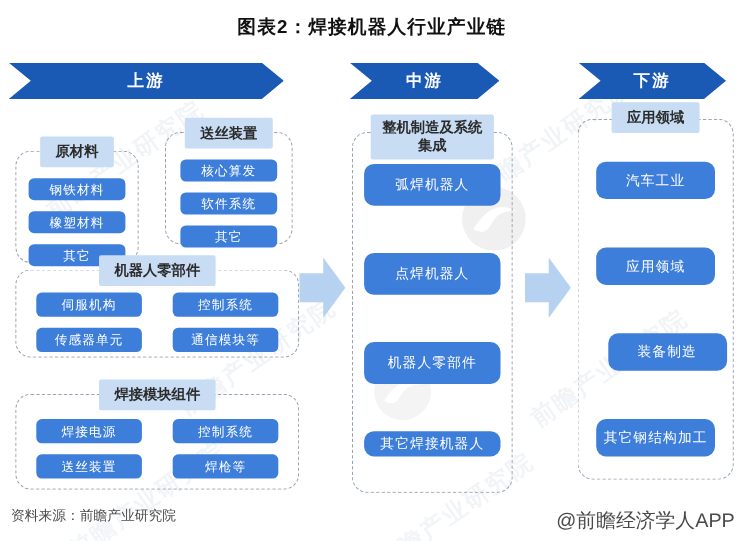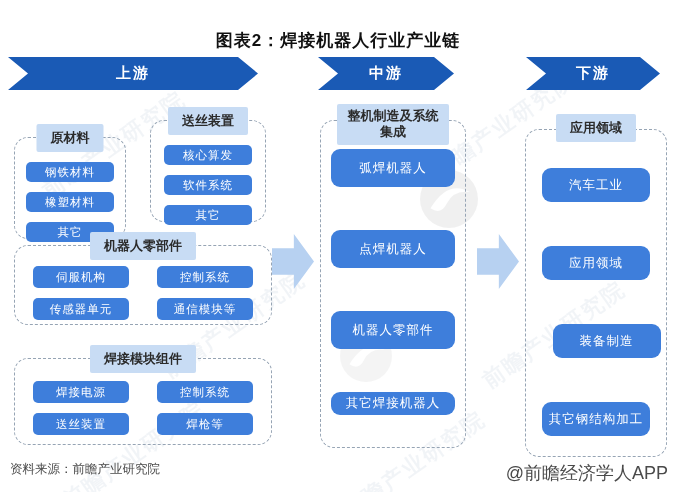--- a/index.html
+++ b/index.html
@@ -4,21 +4,21 @@
 <style>
   html,body{margin:0;padding:0;background:#fff;}
   body{
     width:676px;height:492px;position:relative;overflow:hidden;
     font-family:"Liberation Sans","DejaVu Sans",sans-serif;
     -webkit-font-smoothing:antialiased;
   }
   .abs{position:absolute;}
   
   .title{
-    top:29px;left:0;width:676px;text-align:center;
+    top:13px;left:0;width:676px;text-align:center;
     font-size:17px;font-weight:bold;color:#111;letter-spacing:1px;
   }
   
   .banner{
     height:33px;background:#1a5ab5;color:#fff;font-weight:bold;font-size:15px;
     display:flex;align-items:center;justify-content:center;letter-spacing:2px;
     clip-path:polygon(0 0, calc(100% - 20px) 0, 100% 50%, calc(100% - 20px) 100%, 0 100%, 20px 50%);
   }
   .banner-up{left:8px;top:57px;width:250px;}
   .banner-mid{left:318px;top:57px;width:136px;}
@@ -137,21 +137,21 @@
 <div class="group" style="left:320px;top:120px;width:146px;height:328px;">
   <div class="group-header wrap" style="top:-17px;">整机制造及系统集成</div>
   <div class="bigcol" style="padding-top:28px;gap:43px;">
     <div class="item" style="width:124px;height:38px;">弧焊机器人</div>
     <div class="item" style="width:124px;height:38px;">点焊机器人</div>
     <div class="item" style="width:124px;height:38px;">机器人零部件</div>
     <div class="item" style="width:124px;height:23px;">其它焊接机器人</div>
   </div>
 </div>
 
-<div class="group" style="left:525px;top:129px;width:142px;height:328px;">
+<div class="group" style="left:525px;top:108px;width:142px;height:328px;">
   <div class="group-header" style="top:-16px;">应用领域</div>
   <div class="bigcol" style="padding-top:38px;gap:44px;">
     <div class="item" style="width:108px;height:34px;">汽车工业</div>
     <div class="item" style="width:108px;height:34px;">应用领域</div>
     <div class="item" style="width:108px;height:34px;margin-left:21px;">装备制造</div>
     <div class="item" style="width:108px;height:34px;">其它钢结构加工</div>
   </div>
 </div>
 
 <div class="abs footer-src">资料来源：前瞻产业研究院</div>

